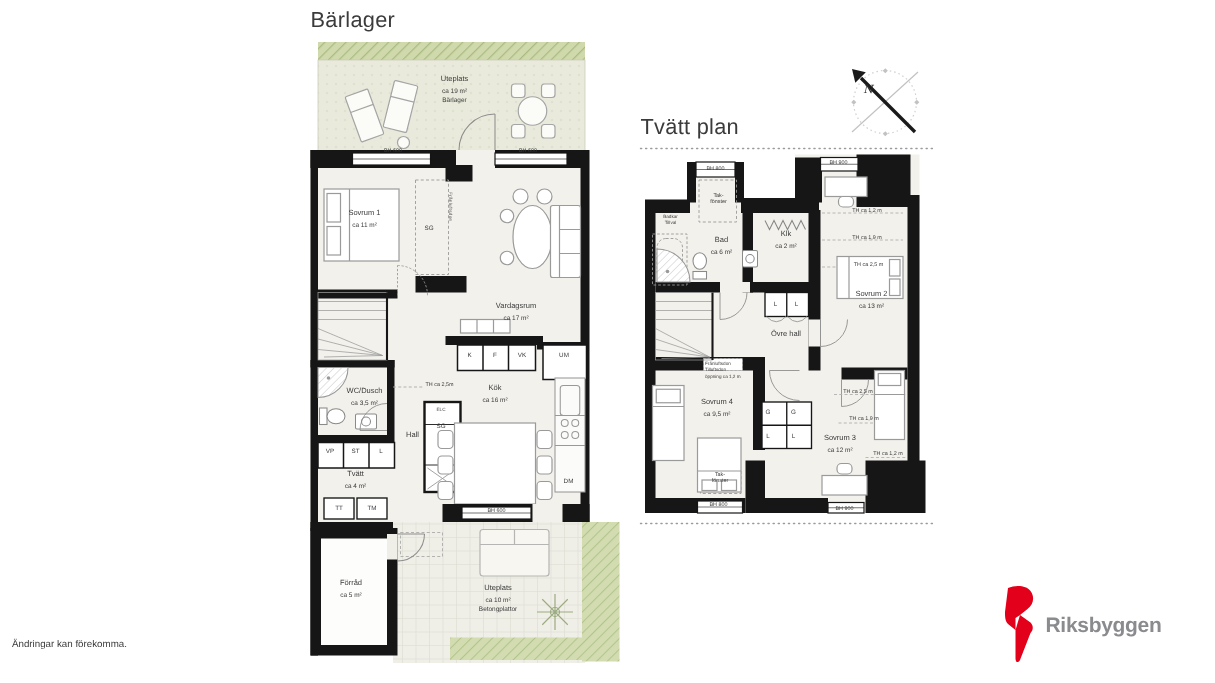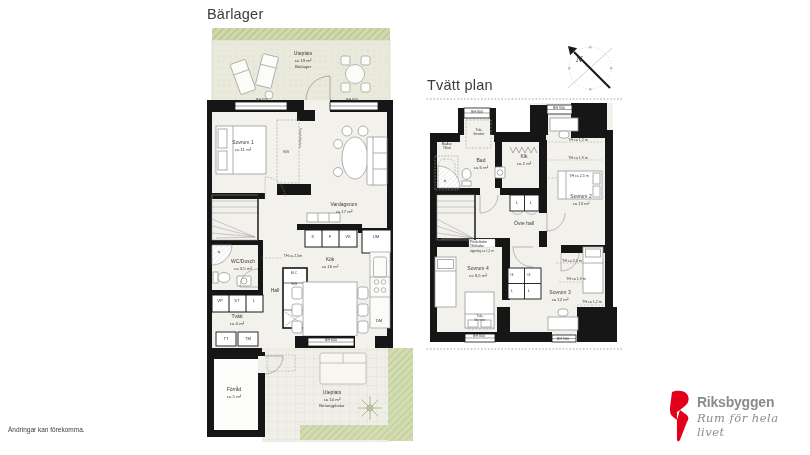--- a/index.html
+++ b/index.html
@@ -520,17 +520,16 @@
 
   <div class="disclaimer">Ändringar kan förekomma.</div>
 
   <div class="logo">
     <svg style="position:static" width="24" height="52" viewBox="0 0 24 52">
       <path d="M6,2 C11,0 18,0 21,4 C24,8 23,13 19,16 L14,20 L21,25 C23,27 23,30 21,32 L14,50 C13,52 11,52 11,49 L11,30 L6,26 C4,24 4,21 4,18 Z" fill="#e2001a"></path>
       <path d="M14,20 L11,30 L11,22 Z" fill="#ffffff"></path>
     </svg>
     <div class="logo-text">
       <div class="brand">Riksbyggen</div>
-      <div class="tagline">Rum för hela livet</div>
     </div>
   </div>
 
 </div>
 
 </body></html>

